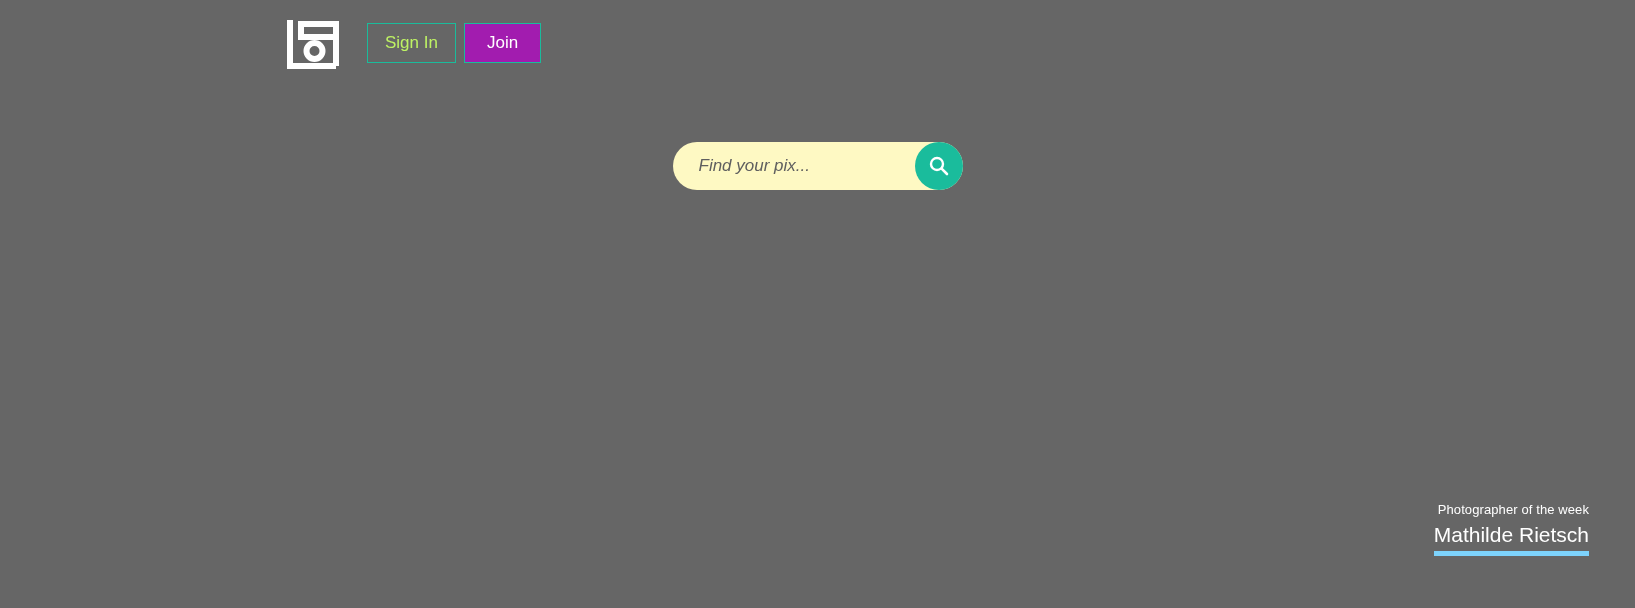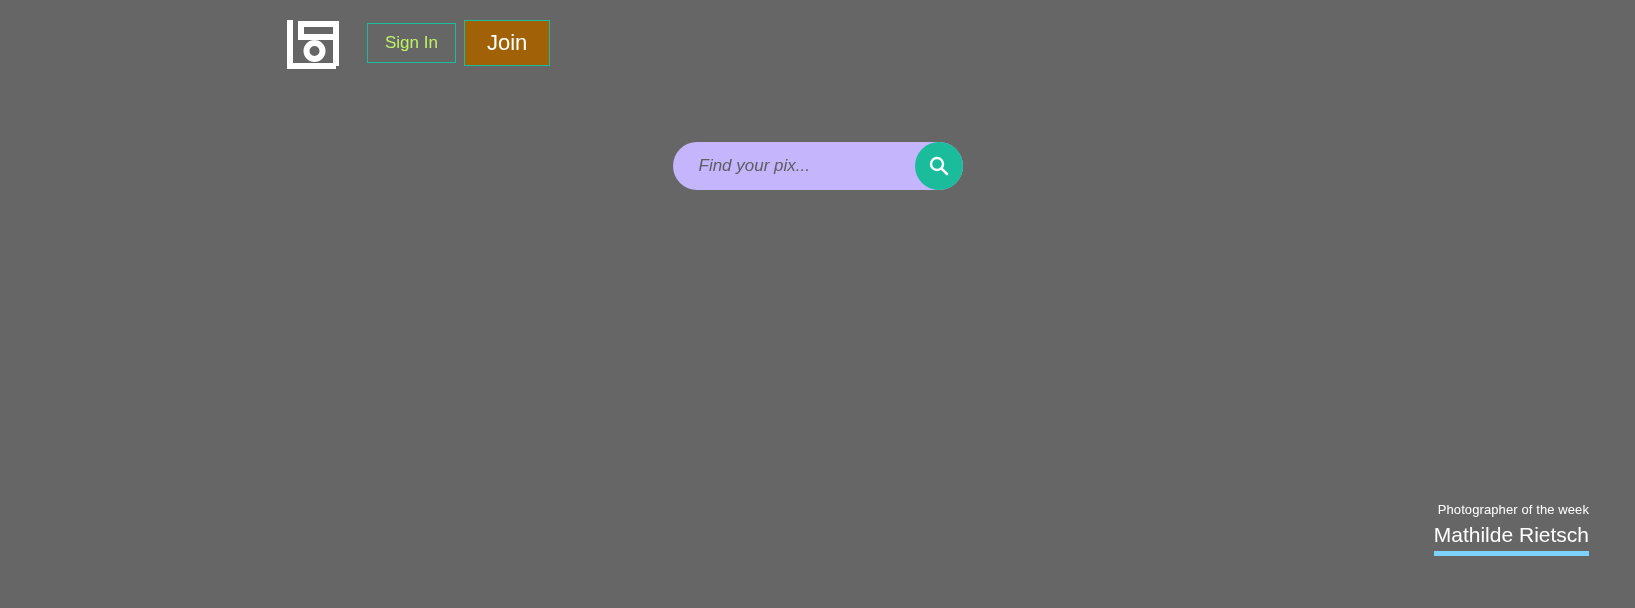--- a/index.html
+++ b/index.html
@@ -62,23 +62,23 @@
     background: transparent;
     font-size: 17px;
     font-family: "Liberation Sans", sans-serif;
     padding: 8px 17px;
     cursor: pointer;
     line-height: 1.25;
     border-radius: 0;
   }
   .btn-join {
     border: 1px solid #1abc9c;
-    background: #a16207;
-    color: #ffffff;
-    font-size: 22px;
+    background: #a21caf;
+    color: #ffffff;
+    font-size: 17px;
     font-family: "Liberation Sans", sans-serif;
     padding: 8px 22px;
     cursor: pointer;
     line-height: 1.25;
     border-radius: 0;
   }
 
   
   .hero {
     text-align: center;
@@ -105,21 +105,21 @@
     position: relative;
     display: flex;
     align-items: center;
   }
   .search-field {
     width: 100%;
     height: 48px;
     border-radius: 24px;
     border: none;
     outline: none;
-    background: #c4b5fd;
+    background: #fef9c3;
     color: #5a5a5a;
     font-size: 17px;
     font-style: italic;
     font-family: "Liberation Sans", sans-serif;
     padding: 0 58px 0 26px;
   }
   .search-field::placeholder {
     color: #5f5f5f;
     font-style: italic;
     opacity: 1;

